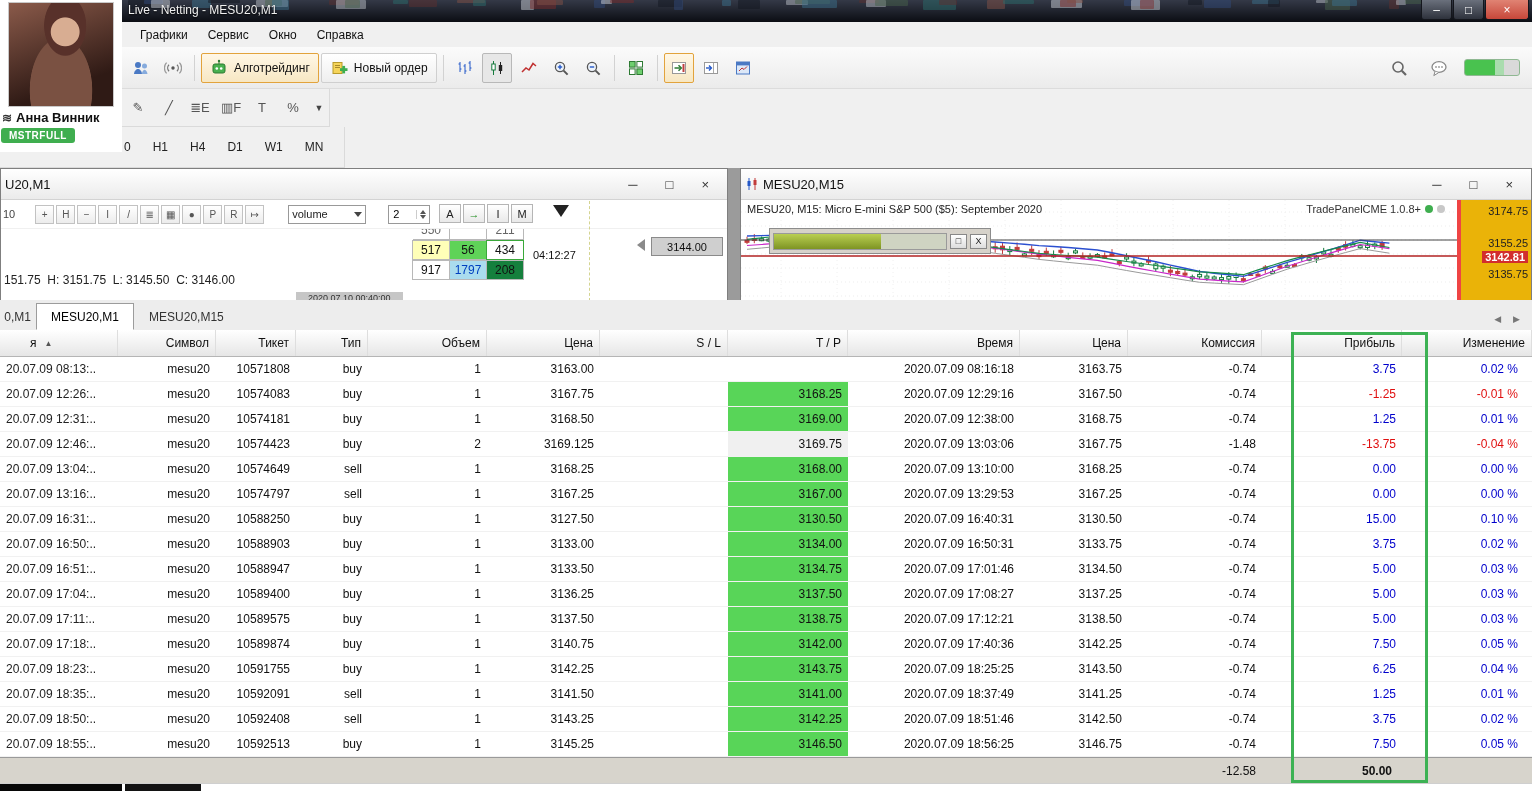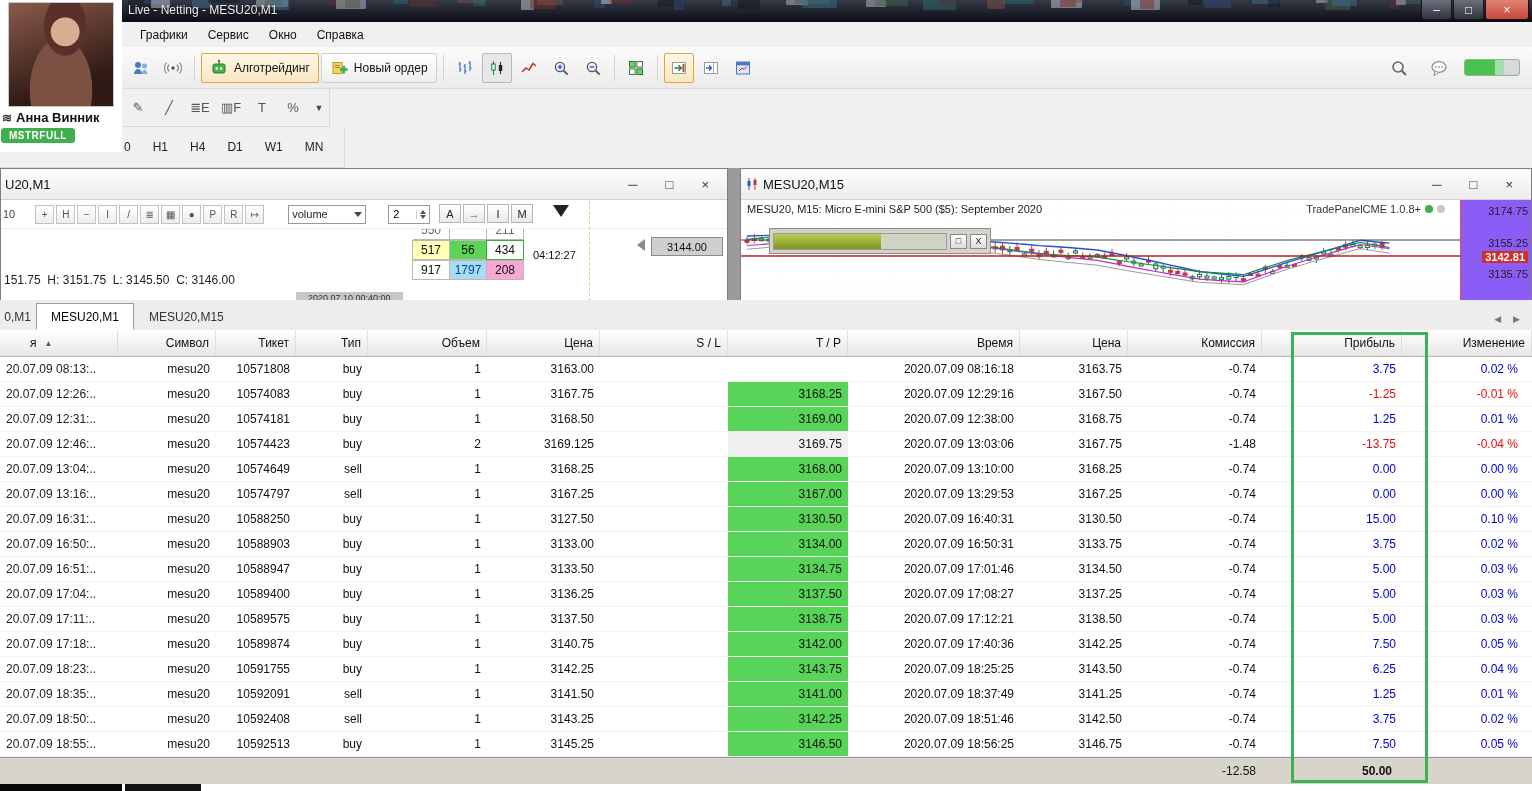--- a/index.html
+++ b/index.html
@@ -121,22 +121,22 @@
   .date-chip{position:absolute;left:295px;bottom:0;height:9px;overflow:hidden;background:#c6c6c6;
     color:#333;font-size:9px;line-height:12px;padding:0 12px;}
 
   
   #rchart{position:relative;height:100px;background:#fff;overflow:hidden;}
   #candles{position:absolute;left:0;top:0;z-index:1;}
   .rheader{position:absolute;left:6px;top:3px;font-size:11px;color:#222;z-index:5;}
   .tpanel{position:absolute;right:86px;top:3px;font-size:11px;color:#333;z-index:5;
     display:flex;align-items:center;gap:4px;}
   .tp-dot{width:8px;height:8px;border-radius:50%;}
-  .scale{position:absolute;right:0;top:0;width:70px;height:100%;background:#8b5cf6;
-    border-left:1px solid #ef4444;z-index:4;}
+  .scale{position:absolute;right:0;top:0;width:70px;height:100%;background:#eab308;
+    border-left:4px solid #ef4444;z-index:4;}
   .scale-label{position:absolute;right:3px;font-size:11px;color:#222;}
   .scale-label.hl{background:#d22d2d;color:#fff;padding:0 3px;font-weight:bold;}
   .progress-overlay{position:absolute;left:28px;top:28px;width:222px;height:26px;z-index:6;
     background:#d6d2ca;border:1px solid #8c8c8c;display:flex;align-items:center;gap:3px;
     padding:0 3px;box-sizing:border-box;}
   .ptrack{flex:1;height:15px;border:1px solid #9a9a9a;background:#cfd4c2;position:relative;}
   .pfill{position:absolute;left:0;top:0;bottom:0;width:62%;background:linear-gradient(#b9cf52,#7e9423);}
   .pbtn{width:17px;height:15px;border:1px solid #888;background:linear-gradient(#fff,#ddd);
     font-size:9px;color:#222;display:flex;align-items:center;justify-content:center;box-sizing:border-box;}
 
@@ -511,21 +511,21 @@
             <div class="lcell">211</div>
           </div>
           <div class="ladder-row">
             <div class="lcell" style="background: rgb(255, 255, 184); color: rgb(17, 17, 17);">517</div>
             <div class="lcell" style="background: rgb(95, 211, 88); color: rgb(17, 17, 17);">56</div>
             <div class="lcell" style="background: rgb(255, 255, 255); color: rgb(17, 17, 17); border-color: rgb(58, 168, 58);">434</div>
           </div>
           <div class="ladder-row">
             <div class="lcell" style="background: rgb(255, 255, 255); color: rgb(17, 17, 17);">917</div>
             <div class="lcell" style="background: rgb(170, 220, 238); color: rgb(0, 64, 192);">1797</div>
-            <div class="lcell" style="background: #f9a8d4; color: rgb(17, 17, 17);">208</div>
+            <div class="lcell" style="background: #15803d; color: rgb(17, 17, 17);">208</div>
           </div>
         </div>
       <span class="dom-clock">04:12:27</span>
       <span class="callout-arrow"></span>
       <div class="price-callout">3144.00</div>
       <div class="ohlc">151.75  H: 3151.75  L: 3145.50  C: 3146.00</div>
       <div class="date-chip">2020.07.10 00:40:00</div>
     </div>
   </div>
 

